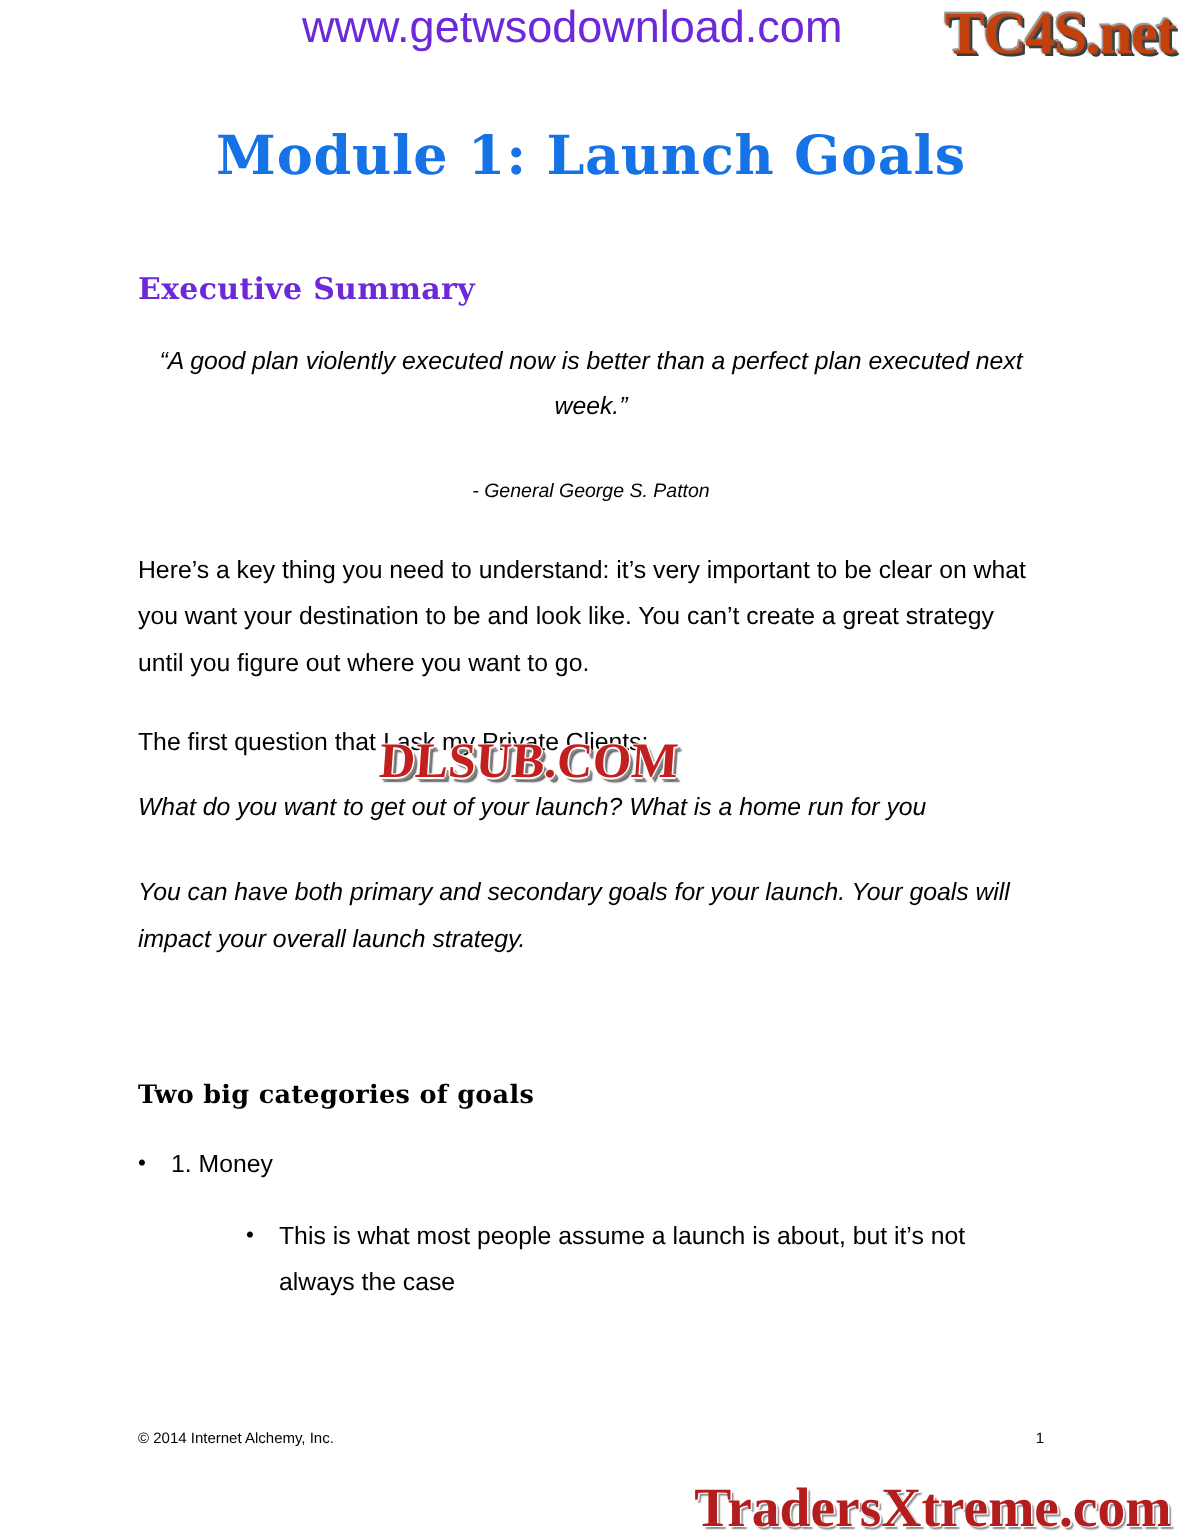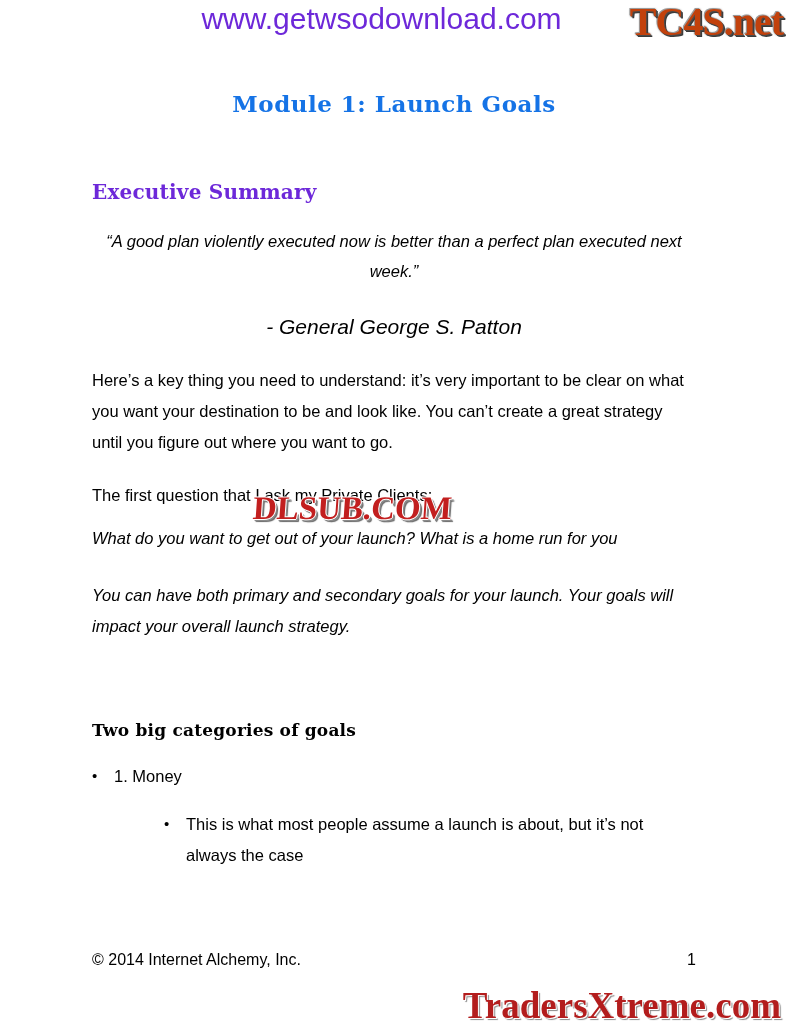--- a/index.html
+++ b/index.html
@@ -98,21 +98,21 @@
   .content {
     position: absolute;
     left: 92px;
     top: 86px;
     width: 604px;
   }
 
   h1.doc-title {
     font-family: "DejaVu Serif", serif;
     font-weight: bold;
-    font-size: 23px;
+    font-size: 36px;
     line-height: 36px;
     color: #1573e6;
     text-align: center;
     margin: 0 0 0 0;
     letter-spacing: 0.5px;
   }
 
   h2.section-head {
     font-family: "DejaVu Serif", serif;
     font-weight: bold;
@@ -126,21 +126,21 @@
   .quote {
     font-style: italic;
     font-size: 16.5px;
     line-height: 30px;
     text-align: center;
     margin: 22px 0 0 0;
     padding: 0 4px;
   }
   .quote-attr {
     font-style: italic;
-    font-size: 21px;
+    font-size: 13px;
     line-height: 30px;
     text-align: center;
     margin: 26px 0 0 0;
   }
 
   p.body {
     font-size: 16.5px;
     line-height: 31px;
     margin: 23px 0 0 0;
   }
@@ -203,21 +203,21 @@
     top: -1px;
     font-size: 15px;
   }
 
   
   .footer {
     position: absolute;
     left: 92px;
     top: 952px;
     width: 604px;
-    font-size: 16px;
+    font-size: 10px;
     line-height: 16px;
     color: #000;
   }
   .footer .copyright {
     float: left;
   }
   .footer .pageno {
     float: right;
   }
 </style>

